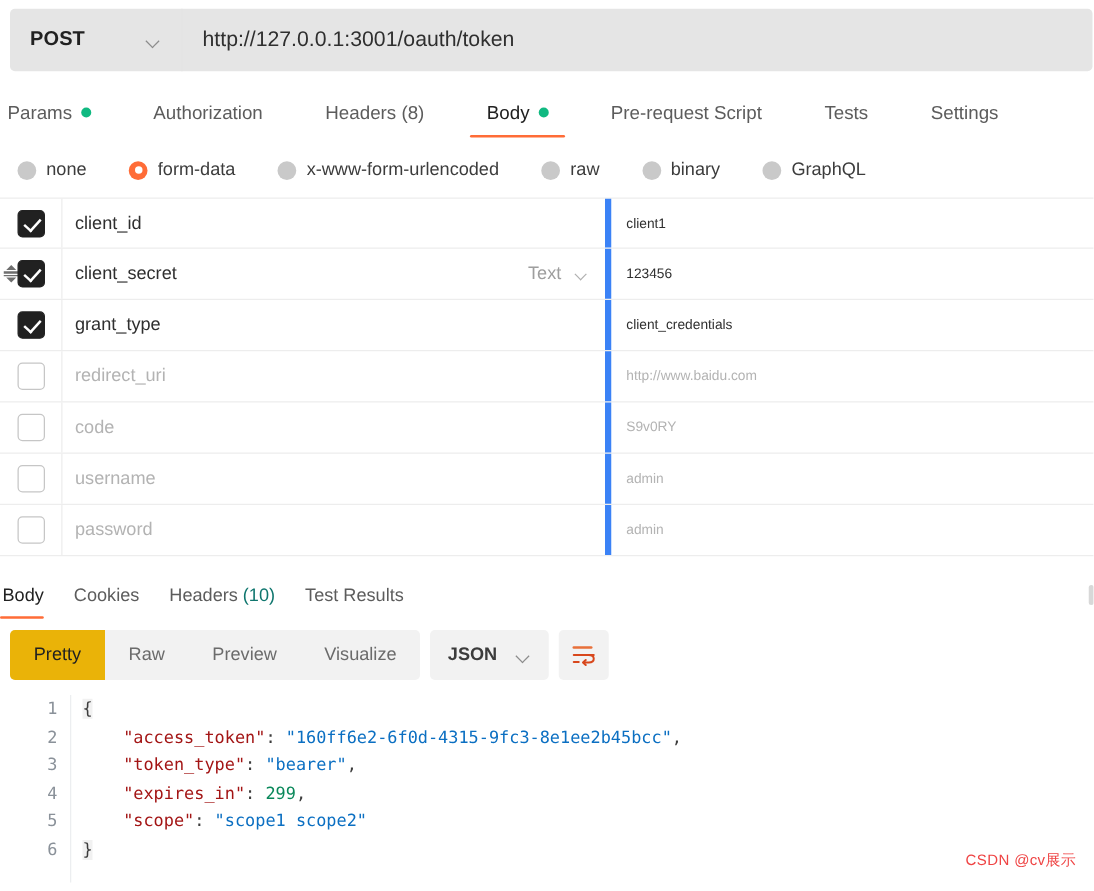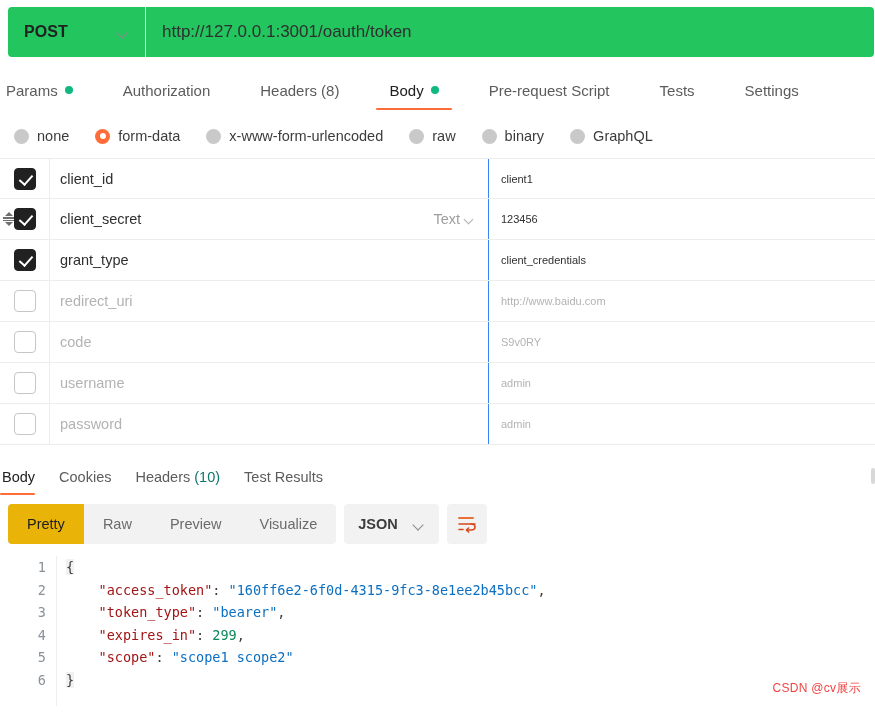--- a/index.html
+++ b/index.html
@@ -9,21 +9,21 @@
     background: #ffffff;
     font-family: "Liberation Sans", sans-serif;
     -webkit-font-smoothing: antialiased;
   }
   .app { position: relative; width: 875px; height: 713px; overflow: hidden; background:#fff; }
 
   
   .urlbar {
     position: absolute; left: 8px; top: 7px; width: 866px; height: 50px;
     display: flex; align-items: stretch;
-    background: #22c55e; border-radius: 4px; text-align: center;
+    background: #e5e5e5; border-radius: 4px; text-align: center;
   }
   .method-select {
     width: 138px; display: flex; align-items: center; justify-content: space-between;
     padding: 0 16px 0 16px; cursor: pointer;
     border-right: 1px solid #e3e3e3;
   }
   .method-label { font-size: 16px; color: #212121; font-weight: 600; letter-spacing:.1px;}
   .chev {
     width: 11px; height: 7px; position: relative; display:inline-block;
   }
@@ -51,21 +51,21 @@
   .req-tab.active::after {
     content: ""; position: absolute; left: 12px; right: 12px; bottom: 0;
     height: 2.5px; background: #ff6c37; border-radius: 2px;
   }
   .dot { width: 8px; height: 8px; border-radius: 50%; display:inline-block; }
   .dot-green { background: #10b981; }
 
   
   .body-types {
     position: absolute; left: 0; top: 118px; width: 875px; height: 36px;
-    display: flex; align-items: center; padding-left: 14px; gap: 0;
+    display: flex; align-items: center; padding-left: 14px; gap: 8px;
   }
   .radio-item { display: flex; align-items: center; gap: 8px; margin-right: 26px; cursor: pointer; }
   .radio {
     width: 15px; height: 15px; border-radius: 50%; background: #c9c9c9; flex: none;
     position: relative;
   }
   .radio.on { background: #ff6c37; }
   .radio.on::after{
     content:""; position:absolute; left:4.5px; top:4.5px; width:6px; height:6px;
     border-radius:50%; background:#ffffff;
@@ -101,25 +101,25 @@
   .drag-handle i { display:block; width: 13px; height: 1.6px; background:#6e6e6e; }
   .drag-handle .cap-up, .drag-handle .cap-dn {
     width: 0; height: 0; border-left: 4px solid transparent; border-right: 4px solid transparent;
     background: none;
   }
   .drag-handle .cap-up { border-bottom: 4px solid #6e6e6e; }
   .drag-handle .cap-dn { border-top: 4px solid #6e6e6e; }
 
   .cell-key {
     width: 439px; display: flex; align-items: center; padding: 0 12px 0 10px;
-    border-right: 1px solid #3b82f6; font-size: 14.5px; color: #2f2f2f;
+    border-right: 5px solid #3b82f6; font-size: 14.5px; color: #2f2f2f;
   }
   .cell-key .ktext { flex: 1; }
   .type-sel {
-    display: flex; align-items: center; gap: 5px; color: #9e9e9e; font-size: 14.5px;
+    display: flex; align-items: center; gap: 12px; color: #9e9e9e; font-size: 14.5px;
     cursor: pointer;
   }
   .type-sel .chev::before { border-color: #b0b0b0; width:6px; height:6px; }
   .cell-val {
     flex: 1; display: flex; align-items: center; padding: 0 12px;
     font-size: 11px; color: #2f2f2f;
   }
   .trow.off .cell-key, .trow.off .cell-val { color: #b3b3b3; }
 
   

